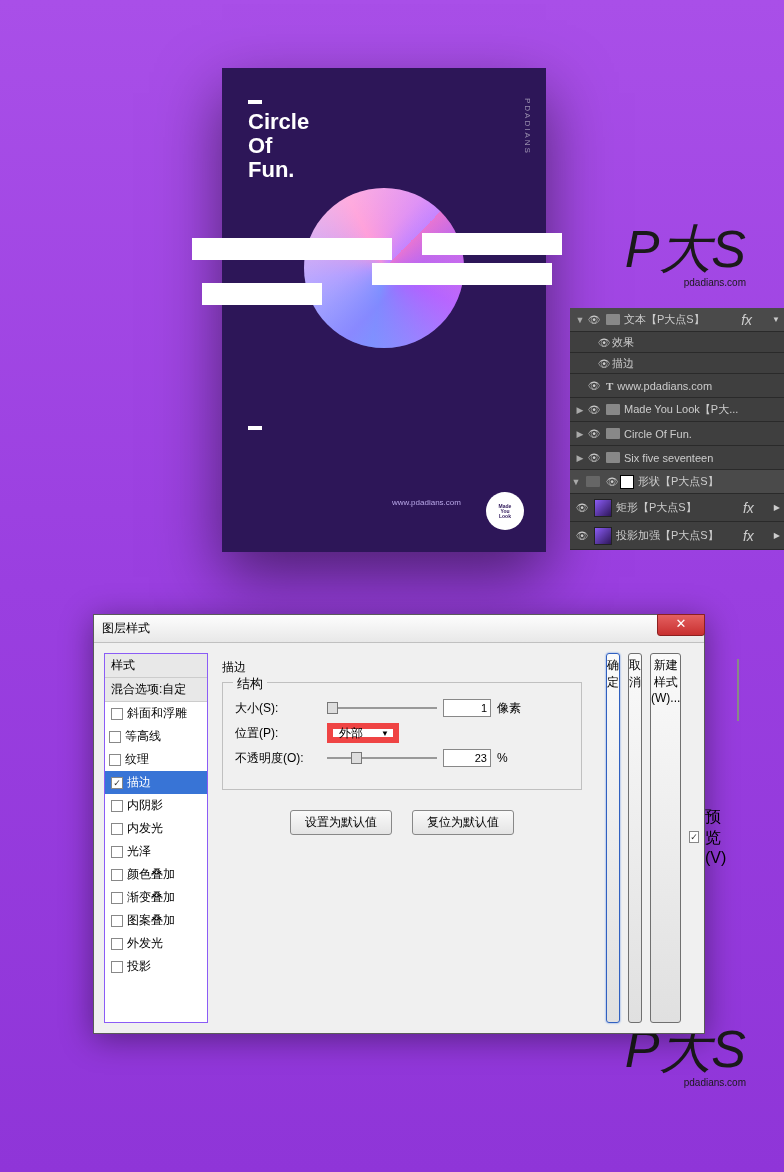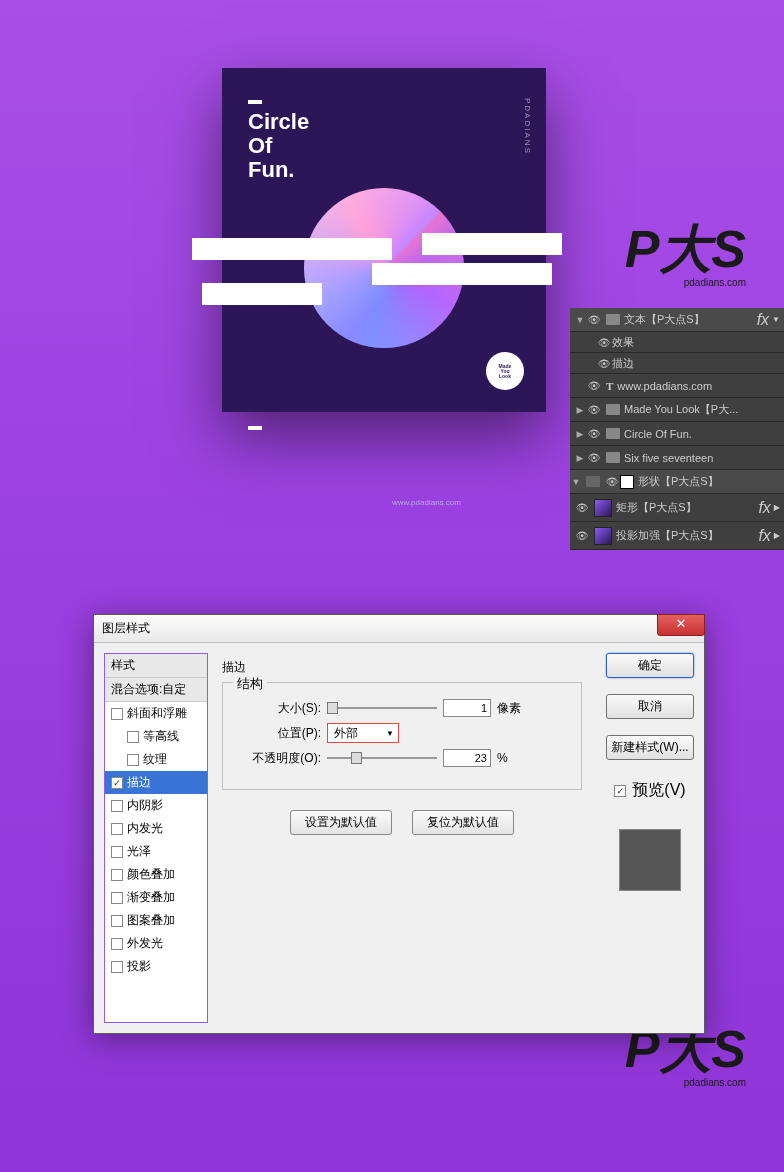--- a/index.html
+++ b/index.html
@@ -1,74 +1,74 @@
 <!DOCTYPE html>
 <html><head>
 <meta charset="utf-8">
 <style>
 *{margin:0;padding:0;box-sizing:border-box;font-family:"Microsoft YaHei",Arial,sans-serif}
 body{width:784px;height:1172px;background:linear-gradient(180deg,#a94fe8 0%,#9a3fe0 50%,#8f35d8 100%);position:relative;overflow:hidden}
-.poster{position:absolute;left:222px;top:68px;width:324px;height:344px;background:#2d1658;box-shadow:0 25px 60px rgba(0,0,0,.5)}
+.poster{position:absolute;left:222px;top:68px;width:324px;height:484px;background:#2d1658;box-shadow:0 25px 60px rgba(0,0,0,.5)}
 .p-bar{position:absolute;left:26px;top:32px;width:14px;height:4px;background:#fff}
 .p-title{position:absolute;left:26px;top:42px;color:#fff;font-size:22px;font-weight:700;line-height:1.1}
 .p-circle{position:absolute;left:82px;top:120px;width:160px;height:160px;border-radius:50%;background:conic-gradient(from 45deg,#ff7bc8,#c368ff,#7ba8ff,#b4a0ff,#ff9bd8,#d48fff);overflow:hidden}
 .p-circle::before{content:"";position:absolute;inset:0;background:linear-gradient(135deg,rgba(255,255,255,.3) 0%,transparent 40%,rgba(138,92,255,.4) 60%,transparent 100%)}
 .stripe{position:absolute;background:#fff;height:22px}
 .s1{left:-30px;top:170px;width:200px}
 .s2{left:200px;top:165px;width:140px}
 .s3{left:-20px;top:215px;width:120px}
 .s4{left:150px;top:195px;width:180px}
 .p-bar2{position:absolute;left:26px;top:358px;width:14px;height:4px;background:#fff}
 .p-sub{position:absolute;left:26px;top:368px;color:#fff;font-size:18px;font-weight:700;line-height:1.15}
 .p-link{position:absolute;left:170px;top:430px;color:#b9a8e8;font-size:8px}
 .p-badge{position:absolute;right:22px;bottom:22px;width:38px;height:38px;border-radius:50%;background:#fff;display:flex;align-items:center;justify-content:center;font-size:5px;font-weight:700;text-align:center;color:#2d1658;line-height:1}
 .p-side{position:absolute;right:14px;top:30px;writing-mode:vertical-rl;font-size:8px;color:rgba(255,255,255,.5);letter-spacing:2px}
 .logo{position:absolute;color:#1a1a1a;font-family:"Brush Script MT",cursive}
 .logo1{right:38px;top:215px}
 .logo2{right:38px;top:1015px}
-.logo .big{font-size:52px;font-weight:700;font-style:italic}
+.logo .big{font-size:52px;font-weight:400;font-style:italic}
 .logo .small{font-size:10px;display:block;text-align:right;margin-top:-8px}
 .layers{position:absolute;right:0;top:308px;width:214px;background:#3f3f3f;color:#ccc;font-size:11px}
 .lrow{display:flex;align-items:center;height:24px;padding:0 4px;border-bottom:1px solid #2a2a2a;position:relative}
 .lrow.g{background:#4a4a4a}
 .lrow.sub{padding-left:26px;height:21px}
 .tw{width:12px;text-align:center;font-size:9px;color:#aaa}
 .eye{width:16px;text-align:center;font-size:10px}
 .fld{width:14px;height:11px;background:#888;margin:0 4px;border-radius:1px}
 .txt{flex:1;white-space:nowrap;overflow:hidden}
-.fx{font-style:italic;font-size:16px;margin-right:1px}
+.fx{font-style:italic;font-size:14px;margin-right:18px}
 .tri{font-size:8px;margin-left:2px}
 .tic{color:#ccc;font-family:serif;font-weight:700;margin:0 4px}
 .sq{width:14px;height:14px;background:#fff;border:1px solid #000;margin-right:4px}
 .thb{width:18px;height:18px;background:linear-gradient(135deg,#8b5cf6,#2d1658);border:1px solid #222;margin:0 4px}
 .dialog{position:absolute;left:93px;top:614px;width:612px;height:420px;background:#f0f0f0;border:1px solid #5a5a5a;box-shadow:0 5px 30px rgba(0,0,0,.4)}
 .titlebar{height:28px;background:linear-gradient(#fdfdfd,#e8e8e8);border-bottom:1px solid #c0c0c0;display:flex;align-items:center;padding:0 8px;font-size:12px;position:relative}
 .closebtn{position:absolute;right:-1px;top:-1px;width:48px;height:22px;background:linear-gradient(#e46060,#c83030);border:1px solid #8b2020;border-radius:0 0 3px 3px;color:#fff;text-align:center;font-size:13px;line-height:18px}
 .dbody{display:flex;height:calc(100% - 28px);padding:10px}
 .styles{width:104px;border:1px solid #8b5cf6;background:#fff;font-size:12px}
 .sh{background:#e8e8e8;padding:3px 6px;border-bottom:1px solid #ccc}
 .srow{padding:3px 6px;display:flex;align-items:center;gap:4px}
 .srow.sel{background:#3874d6;color:#fff}
-.srow.ind{padding-left:22px}
+.srow.ind{padding-left:4px}
 .cb{width:12px;height:12px;border:1px solid #888;background:#fff;display:inline-flex;align-items:center;justify-content:center;font-size:9px;color:#333}
 .main{flex:1;padding:6px 14px;font-size:12px}
 .fs{border:1px solid #c0c0c0;padding:10px 12px 16px;margin-top:6px;position:relative}
 .fsl{position:absolute;top:-8px;left:10px;background:#f0f0f0;padding:0 4px;font-size:13px}
 .frow{display:flex;align-items:center;margin:6px 0;gap:6px}
-.flab{width:86px;text-align:right}
+.flab{width:86px;}
 .slider{width:110px;height:16px;position:relative}
 .slider::before{content:"";position:absolute;left:0;right:0;top:7px;height:2px;background:#999}
 .sthumb{position:absolute;top:2px;width:11px;height:12px;background:#ddd;border:1px solid #777}
 .ninput{width:48px;height:18px;border:1px solid #888;background:#fff;text-align:right;padding:0 3px;font-size:11px}
-.dd{height:20px;border:1px solid #ef4444;background:#fff;padding:0 18px 0 6px;font-size:12px;position:relative;display:flex;align-items:center}
+.dd{height:20px;border:6px solid #ef4444;background:#fff;padding:0 18px 0 6px;font-size:12px;position:relative;display:flex;align-items:center}
 .dd::after{content:"▼";position:absolute;right:4px;font-size:8px}
 .sw{width:34px;height:16px;background:#000;border:1px solid #555}
 .btnrow{display:flex;gap:20px;justify-content:center;margin-top:20px}
 .dbtn{padding:3px 14px;border:1px solid #888;background:linear-gradient(#fafafa,#e4e4e4);border-radius:3px;font-size:12px}
-.right{width:98px;padding-left:10px;display:flex;flex-direction:column;gap:16px}
+.right{width:98px;padding-left:10px;display:flex;flex-direction:row;gap:8px}
 .rbtn{padding:3px 0;border:1px solid #707070;background:linear-gradient(#fafafa,#e0e0e0);border-radius:3px;font-size:12px;text-align:center}
 .rbtn.pri{border:1px solid #3060c0;box-shadow:0 0 2px #5080e0}
 .prev{width:62px;height:62px;background:#555;border:1px solid #888;margin:6px auto}
 </style>
 </head>
 <body>
 
 <div class="poster">
   <div class="p-bar"></div>
   <div class="p-title" style="white-space:pre">Circle

